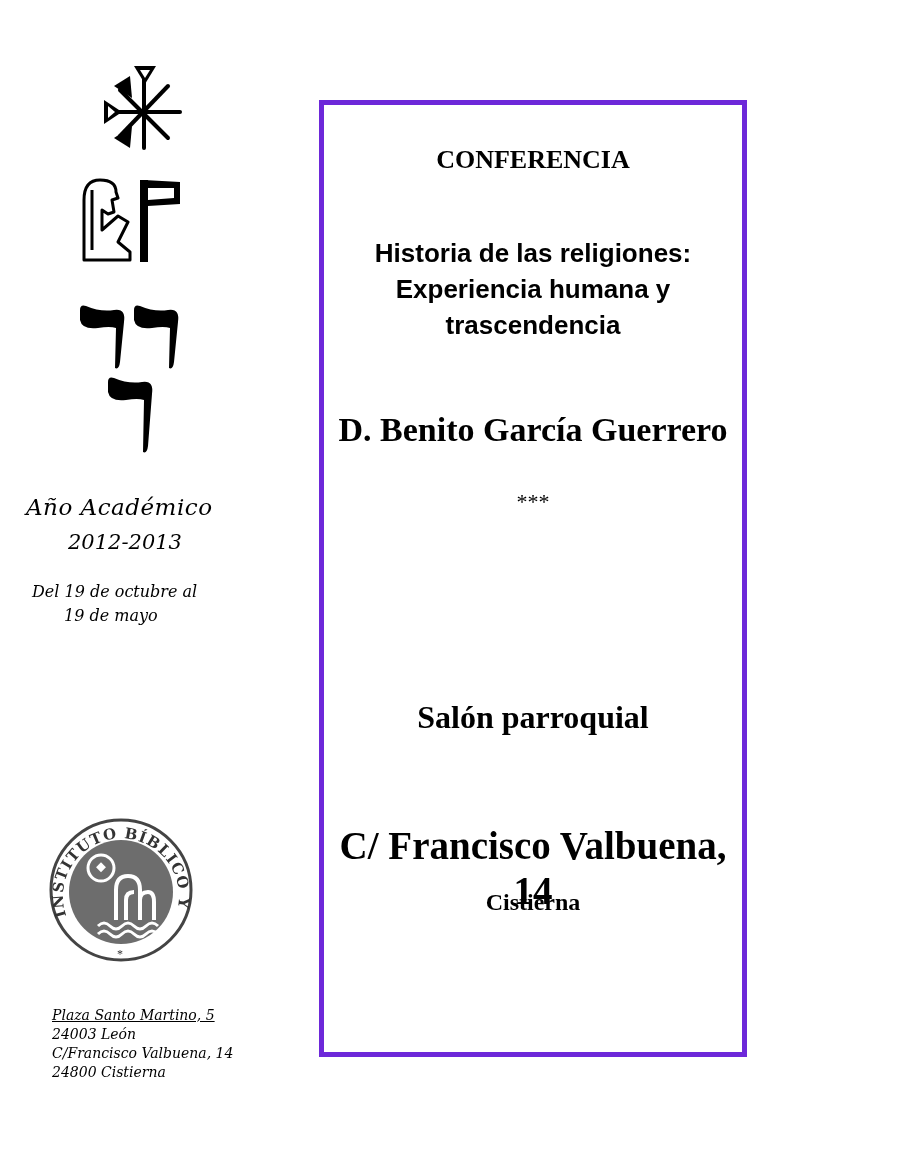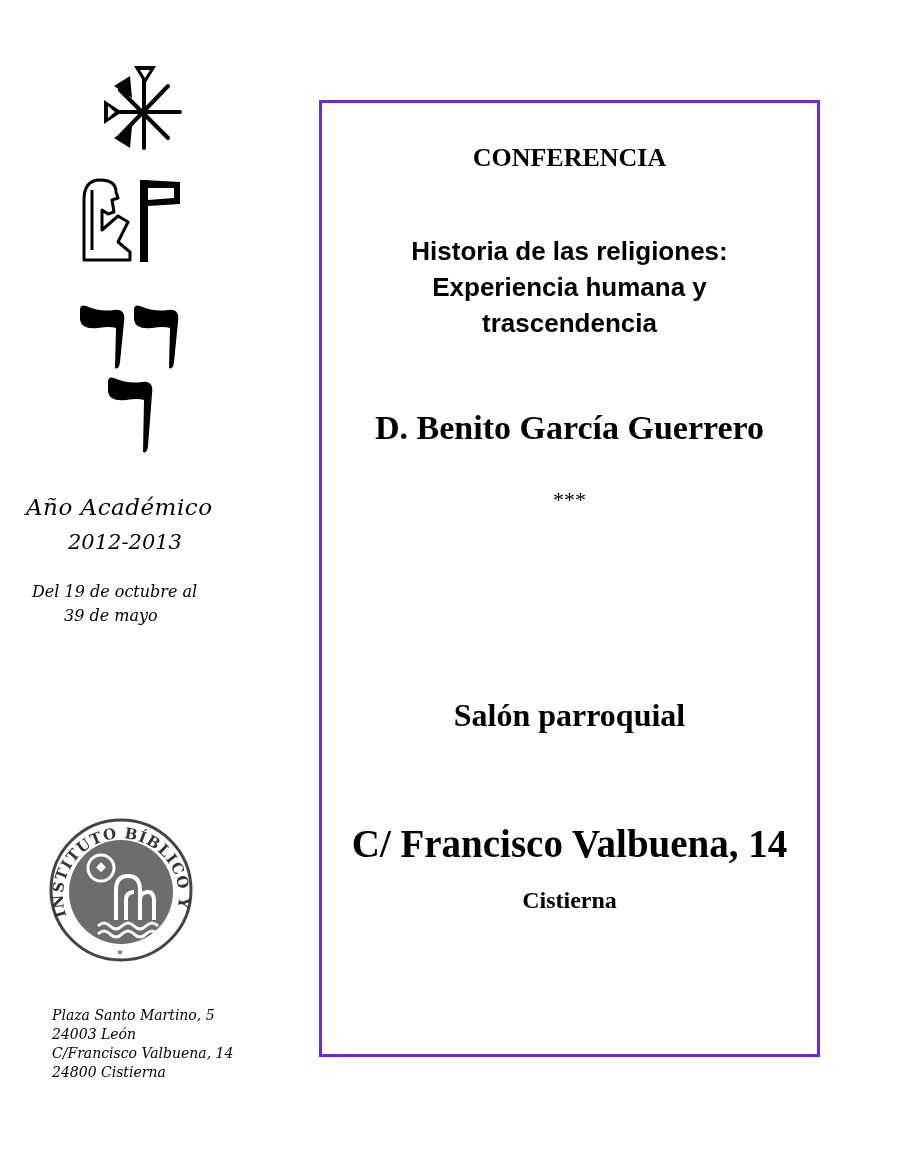--- a/index.html
+++ b/index.html
@@ -12,21 +12,21 @@
   .glyph-hebrew { left: 70px; top: 300px; width: 120px; height: 160px; }
   .cursive { font-family: "DejaVu Serif", serif; font-style: italic; margin-top: 16px; }
   .academic-title { left: 26px; top: 478px; font-size: 23px; letter-spacing: 0.5px; }
   .academic-years { left: 68px; top: 514px; font-size: 21px; }
   .dates-1 { left: 32px; top: 566px; font-size: 16px; }
   .dates-2 { left: 64px; top: 590px; font-size: 16px; }
   .seal { left: 46px; top: 810px; width: 150px; height: 160px; }
   .addr { left: 52px; font-size: 14px; line-height: 19px; }
 
   
-  .frame { left: 319px; top: 100px; width: 501px; height: 957px; border: 3px solid #6d28d9; box-sizing: border-box; }
+  .frame { left: 319px; top: 100px; width: 428px; height: 957px; border: 5px solid #6d28d9; box-sizing: border-box; }
   .ctr { position: absolute; left: 0; width: 100%; text-align: center; }
   .serif-b { font-family: "Liberation Serif", serif; font-weight: bold; }
   .sans-b { font-family: "Liberation Sans", sans-serif; font-weight: bold; }
   .conf { top: 40px; font-size: 26px; }
   .topic { top: 130px; font-size: 26px; line-height: 36px; }
   .speaker { top: 306px; font-size: 34px; }
   .stars { top: 384px; font-size: 22px; font-family: "Liberation Serif", serif; }
   .when { top: 488px; font-size: 22px; }
   .place { top: 594px; font-size: 32px; }
   .street { top: 718px; font-size: 39px; }
@@ -75,21 +75,21 @@
       <path d="M10,10 Q10,4 16,6 Q30,12 44,10 Q56,8 54,22 L50,62 Q49,70 45,68 L46,28 Q40,26 28,28 Q12,30 10,20 Z"></path>
       <path d="M64,10 Q64,4 70,6 Q84,12 98,10 Q110,8 108,22 L104,62 Q103,70 99,68 L100,28 Q94,26 82,28 Q66,30 64,20 Z"></path>
       <path d="M38,82 Q38,76 44,78 Q58,84 72,82 Q84,80 82,94 L78,146 Q77,154 73,152 L74,100 Q68,98 56,100 Q40,102 38,92 Z"></path>
     </g>
   </svg>
 </div>
 
 <div class="abs cursive academic-title">Año Académico</div>
 <div class="abs cursive academic-years">2012-2013</div>
 <div class="abs cursive dates-1">Del 19 de octubre al</div>
-<div class="abs cursive dates-2">39 de mayo</div>
+<div class="abs cursive dates-2">19 de mayo</div>
 
 <div class="abs seal">
   <svg width="150" height="160" viewBox="0 0 150 160">
     <defs>
       <path id="sealArc" d="M22,110 A58,58 0 1,1 128,110"></path>
     </defs>
     <circle cx="75" cy="80" r="70" fill="#fff" stroke="#444" stroke-width="3"></circle>
     <circle cx="75" cy="82" r="52" fill="#6d6d6d"></circle>
     <text font-family="DejaVu Serif, serif" font-size="15" font-weight="bold" fill="#333" letter-spacing="1">
       <textPath href="#sealArc" startOffset="2%">INSTITUTO BÍBLICO Y ORIENTAL</textPath>
@@ -102,21 +102,21 @@
       <path d="M80,110 L80,90 Q80,82 88,82"></path>
       <path d="M94,110 L94,90 Q94,82 102,82 Q108,82 108,92 L108,110"></path>
     </g>
     <g stroke="#fff" stroke-width="3" fill="none">
       <path d="M52,116 q6,-6 12,0 t12,0 t12,0 t12,0 t12,0"></path>
       <path d="M52,124 q6,-6 12,0 t12,0 t12,0 t12,0 t12,0"></path>
     </g>
   </svg>
 </div>
 
-<div class="abs cursive addr" style="top:990px;">Plaza Santo Martino, 5</div>
+<div class="abs cursive addr" style="top:990px;text-decoration:underline;">Plaza Santo Martino, 5</div>
 <div class="abs cursive addr" style="top:1009px;">24003 León</div>
 <div class="abs cursive addr" style="top:1028px;">C/Francisco Valbuena, 14</div>
 <div class="abs cursive addr" style="top:1047px;">24800 Cistierna</div>
 
 <div class="abs frame">
   <div class="ctr serif-b conf">CONFERENCIA</div>
   <div class="ctr sans-b topic">
     <div>Historia de las religiones:</div>
     <div>Experiencia humana y</div>
     <div>trascendencia</div>

